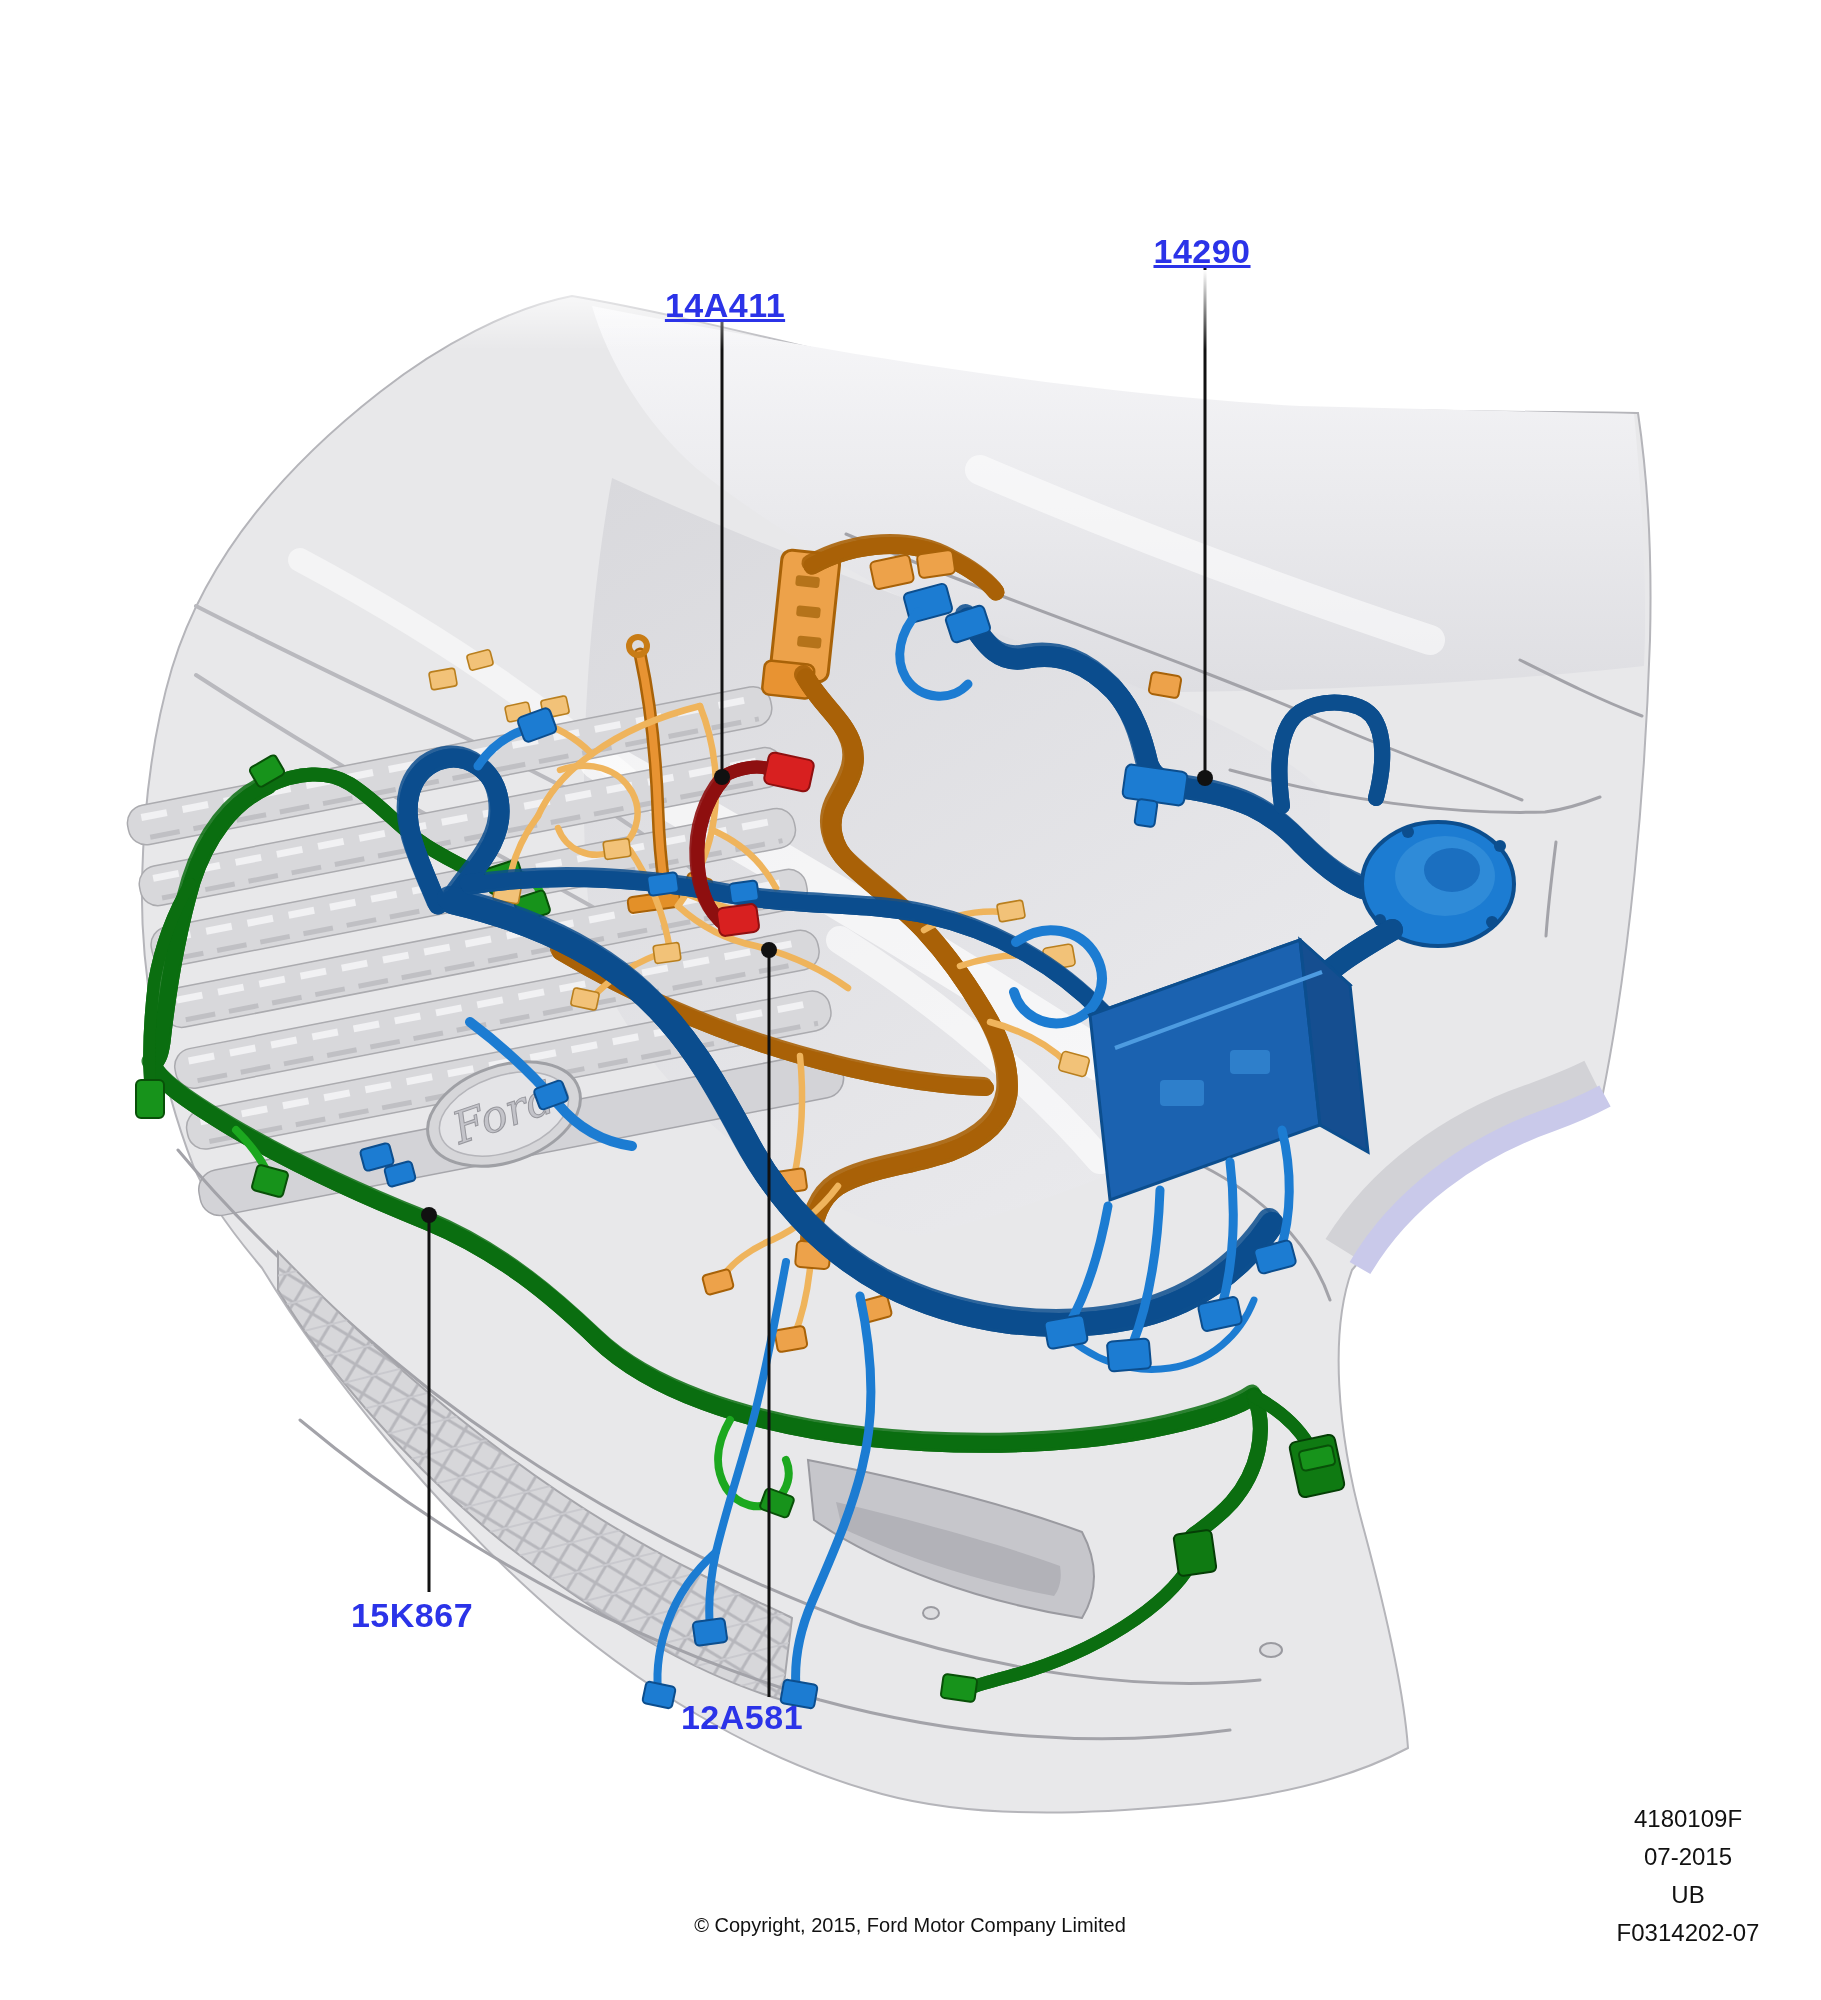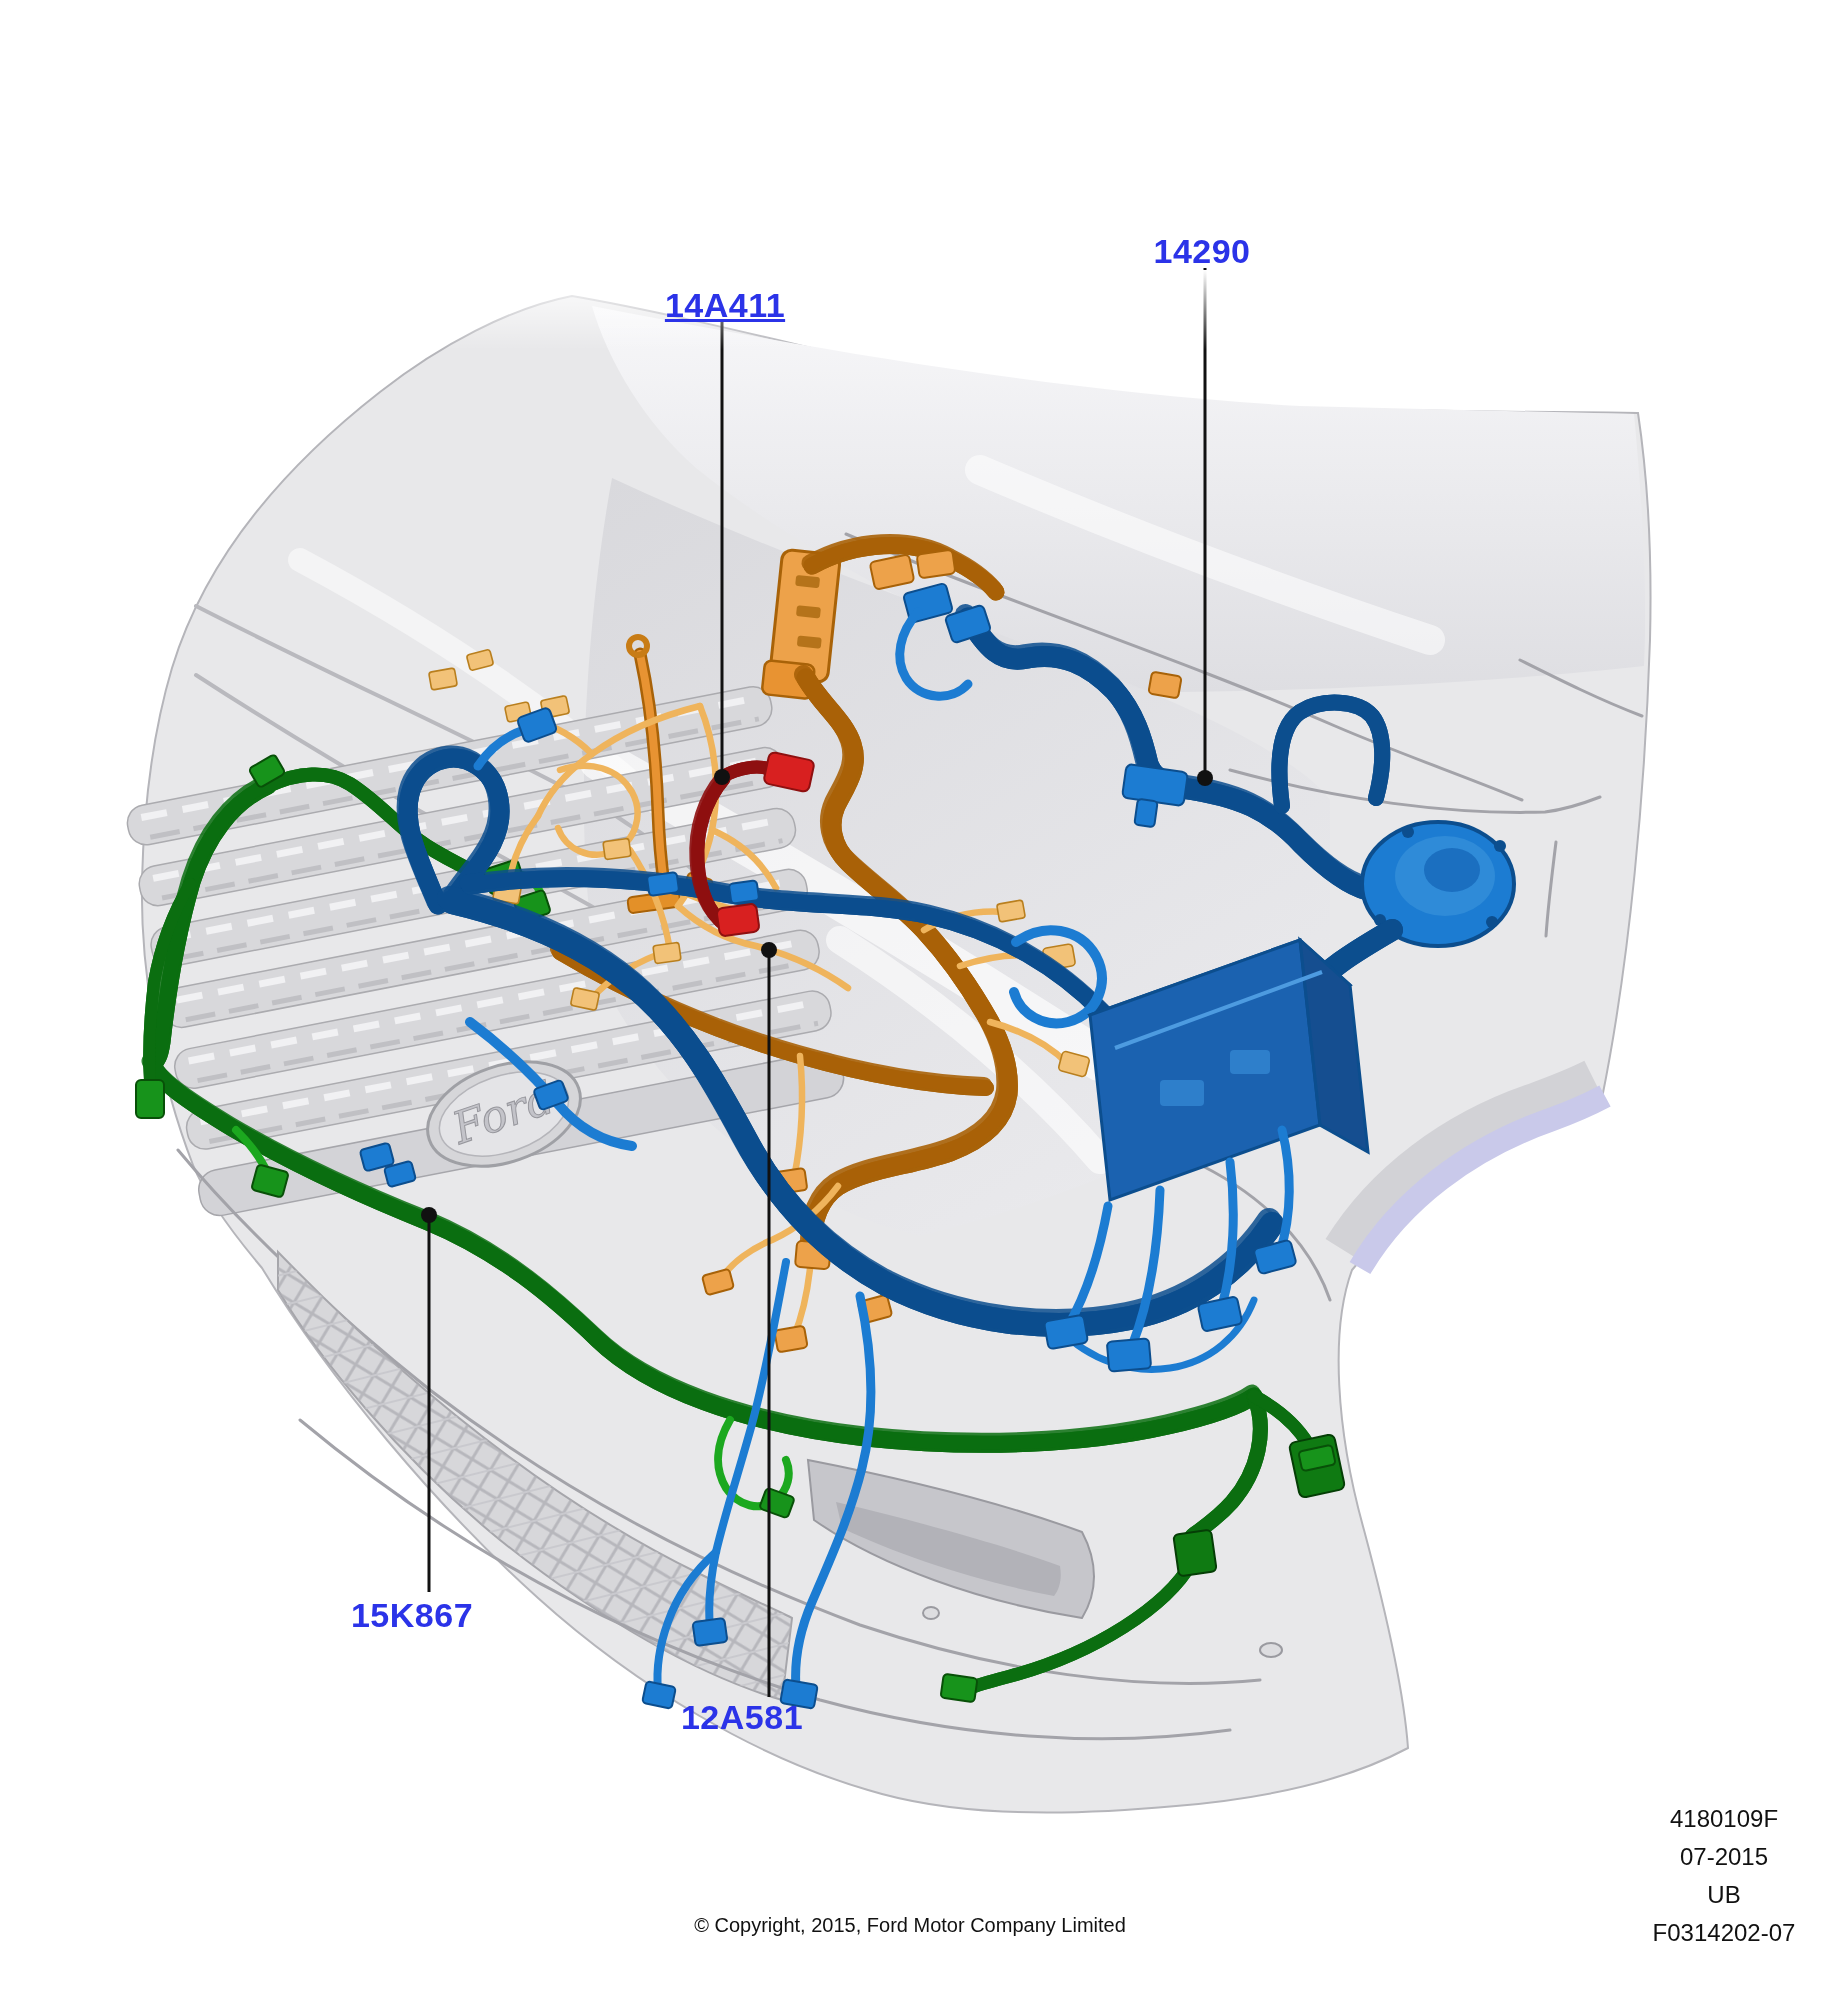--- a/index.html
+++ b/index.html
@@ -4,21 +4,21 @@
 <style>
   html,body{margin:0;padding:0;background:#fff;}
   #stage{position:relative;width:1821px;height:2000px;background:#fff;overflow:hidden;
          font-family:"Liberation Sans", sans-serif;}
   #art{position:absolute;left:0;top:0;}
   .callout{position:absolute;transform:translateX(-50%);color:#2B33E8;font-weight:bold;
            font-size:34px;letter-spacing:.5px;white-space:nowrap;}
   .footer-copy{position:absolute;left:910px;top:1914px;transform:translateX(-50%);
                color:#111;font-size:20px;white-space:nowrap;}
   .rev-block{position:absolute;left:1688px;top:1800px;transform:translateX(-50%);
-             color:#111;font-size:24px;line-height:38px;text-align:center;white-space:nowrap;margin-left:36px;}
+             color:#111;font-size:24px;line-height:38px;text-align:center;white-space:nowrap;}
   
   .st{fill:none;stroke-linecap:round;stroke-linejoin:round;}
   .gd{stroke:#0B6E10;} .gm{stroke:#1CA81F;} .gh{stroke:#8CE282;opacity:.85;}
   .bd{stroke:#0C4E8E;} .bm{stroke:#1C7CD2;} .bh{stroke:#7CC4F2;opacity:.85;}
   .od{stroke:#A86208;} .om{stroke:#E89332;} .oh{stroke:#F8CF8C;opacity:.9;} .ot{stroke:#EFB45C;}
   .rd{stroke:#8E1010;} .rm{stroke:#D82020;} .rh{stroke:#F59898;opacity:.9;}
   .cg{fill:#17931B;stroke:#085008;stroke-width:2;} .cgd{fill:#0F7A12;stroke:#053E06;stroke-width:2;}
   .cb{fill:#1C7CD2;stroke:#0C4E8E;stroke-width:2;}
   .co{fill:#EDA24A;stroke:#A86208;stroke-width:2;} .cot{fill:#F2C278;stroke:#B97F1E;stroke-width:1.6;}
   .cr{fill:#D82020;stroke:#8E1010;stroke-width:2;}
@@ -339,21 +339,21 @@
     <line class="leader" x1="429" y1="1215" x2="429" y2="1592"></line>
     <circle cx="429" cy="1215" r="8" fill="#111"></circle>
     <line class="leader" x1="769" y1="950" x2="769" y2="1697"></line>
     <circle cx="769" cy="950" r="8" fill="#111"></circle>
   </g>
 
   <rect x="140" y="270" width="1560" height="80" fill="url(#fadeTop)"></rect>
 </svg>
 
 <div class="callout" style="top:286px;left:725px;text-decoration:underline;">14A411</div>
-<div class="callout" style="top:232px;left:1202px;">14290</div>
+<div class="callout" style="top:232px;left:1202px;text-decoration:underline;">14290</div>
 <div class="callout" style="top:1596px;left:412px;">15K867</div>
 <div class="callout" style="top:1698px;left:742px;">12A581</div>
 
 <div class="footer-copy">© Copyright, 2015, Ford Motor Company Limited</div>
 <div class="rev-block">
   <div>4180109F</div>
   <div>07-2015</div>
   <div>UB</div>
   <div>F0314202-07</div>
 </div>

